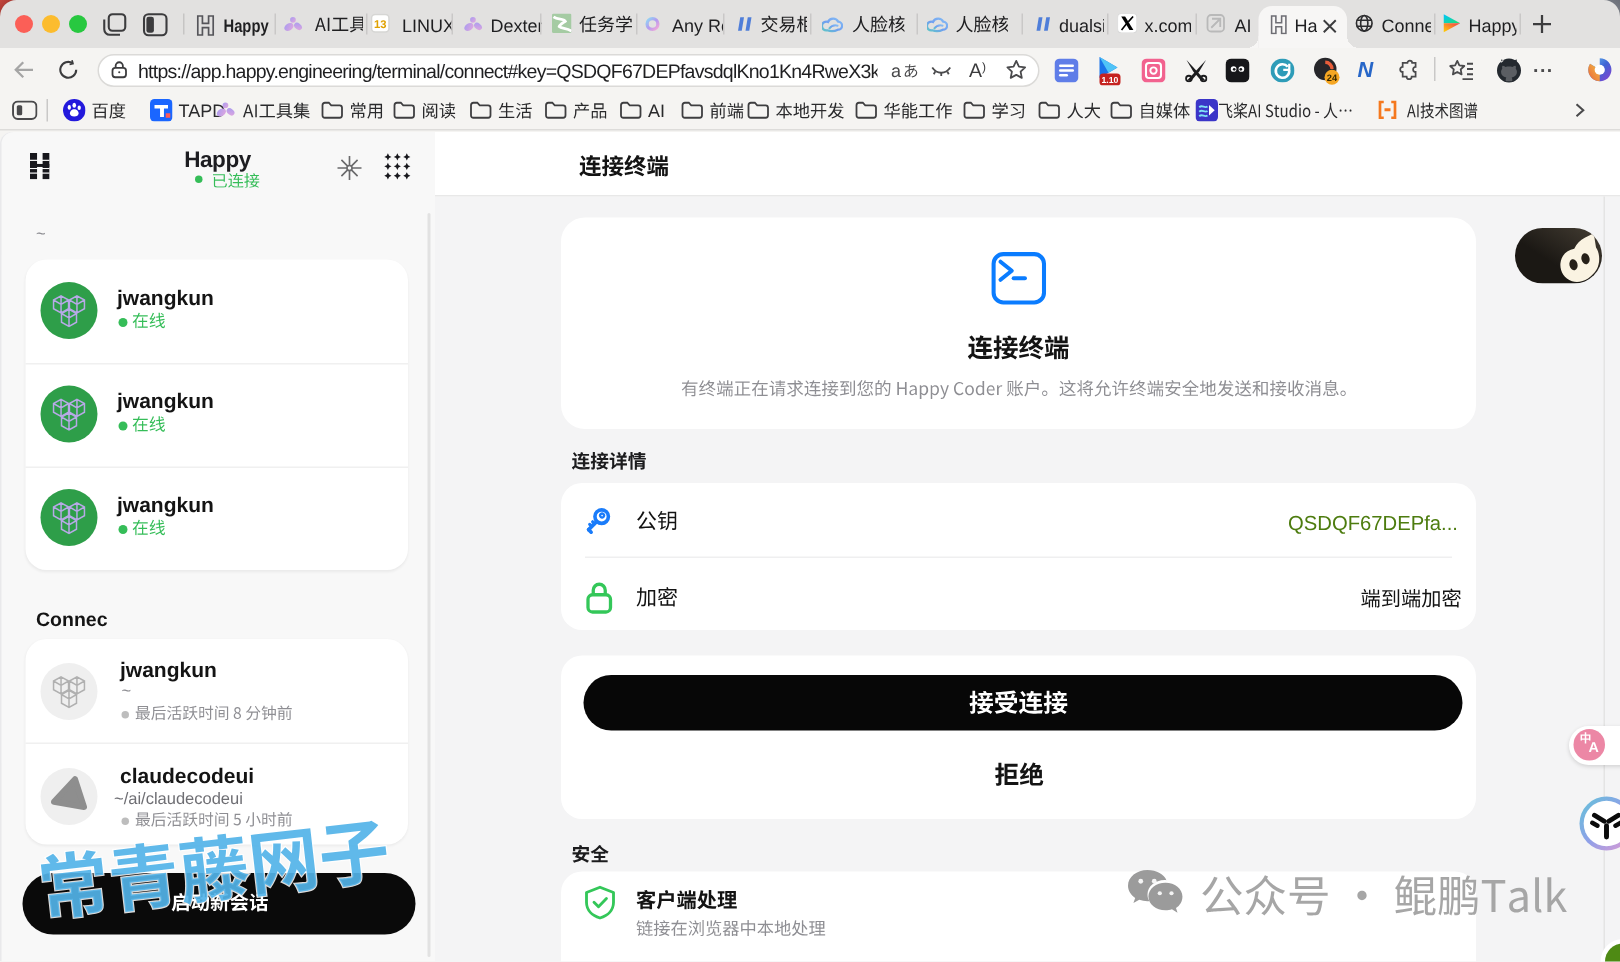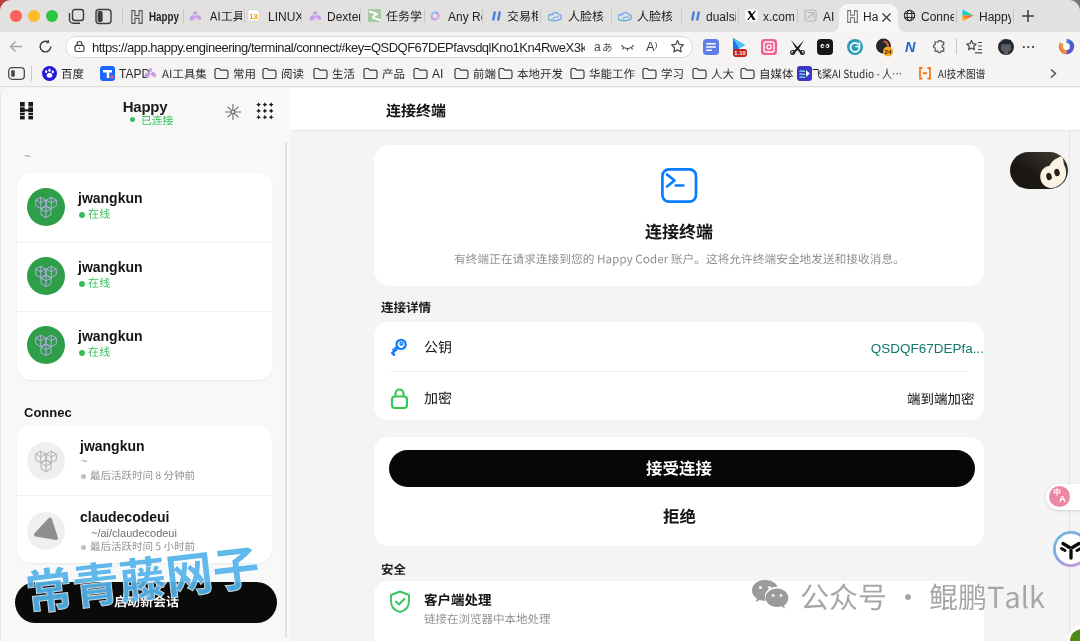--- a/index.html
+++ b/index.html
@@ -475,21 +475,21 @@
       <path d="M10.6 11.5H3.1" stroke-width="2.4"></path>
       <path d="M6.1 11.5V9.5M8.7 11.5V9.7" stroke-width="2.1"></path>
       <path d="M3.1 11.5V13.9" stroke-width="2.4"></path>
     </g>
   </svg>
 <div class="abs" style="left:424px;top:340px;">
     <svg style="display:block;" width="28.0" height="14.0" viewBox="0 -12.3 28.0 14.0">
       <path fill="#141414" d="M4.5 -11.4C3.7 -9.3 2.3 -7.2 0.7 -6C1 -5.8 1.5 -5.4 1.7 -5.2C3.2 -6.6 4.7 -8.8 5.7 -11ZM9.3 -11.5 8.3 -11C9.4 -8.9 11.1 -6.6 12.6 -5.2C12.8 -5.5 13.2 -5.9 13.5 -6.1C12 -7.3 10.2 -9.5 9.3 -11.5ZM2.3 0.2C2.8 0 3.5 -0.1 10.9 -0.5C11.3 0 11.6 0.6 11.9 1L12.9 0.5C12.2 -0.8 10.8 -2.8 9.5 -4.3L8.6 -3.8C9.1 -3.1 9.7 -2.3 10.3 -1.5L3.7 -1.1C5.1 -2.8 6.5 -4.9 7.7 -7L6.5 -7.5C5.4 -5.2 3.7 -2.7 3.1 -2.1C2.6 -1.4 2.2 -1 1.8 -0.9C2 -0.6 2.2 -0 2.3 0.2Z M25.8 -6.8V-4.4H22.2L22.2 -5.2V-6.8ZM25.8 -7.8H22.2V-10.1H25.8ZM21.2 -11.1V-5.2C21.2 -3.3 21.1 -1 19.5 0.6C19.7 0.7 20.2 1 20.4 1.2C21.6 -0.1 22 -1.8 22.2 -3.5H25.8V-0.4C25.8 -0.1 25.7 -0.1 25.5 -0.1C25.3 -0.1 24.6 -0.1 23.9 -0.1C24 0.2 24.2 0.7 24.2 1C25.3 1 25.9 0.9 26.3 0.8C26.7 0.6 26.8 0.3 26.8 -0.3V-11.1ZM16.6 -11.7C16.2 -10.4 15.4 -9.2 14.5 -8.4C14.7 -8.1 14.9 -7.6 15 -7.4C15.5 -7.9 16 -8.5 16.4 -9.2H20.2V-10.2H17C17.2 -10.6 17.4 -11 17.6 -11.5ZM14.8 -4.8V-3.9H16.8V-1C16.8 -0.4 16.4 -0.2 16.1 -0C16.3 0.2 16.5 0.7 16.5 1C16.8 0.8 17.2 0.5 19.9 -0.9C19.8 -1.1 19.8 -1.5 19.7 -1.8L17.8 -0.8V-3.9H20.1V-4.8H17.8V-6.7H19.9V-7.7H15.5V-6.7H16.8V-4.8Z"></path>
     </svg>
   </div>
-<div class="abs" style="right:96px;top:341px;font-size:13.5px;color:#0f766e;">QSDQF67DEPfa...</div>
+<div class="abs" style="right:108px;top:341px;font-size:13.5px;color:#4d7c0f;">QSDQF67DEPfa...</div>
 <svg class="abs" style="left:389px;top:387px" width="21" height="23" viewBox="0 0 21 23" fill="none" stroke="#34c759" stroke-width="2.2">
     <rect x="3" y="9.5" width="15" height="11.5" rx="3"></rect>
     <path d="M6.5 9.5V6.5a4 4 0 0 1 8 0V9.5"></path>
   </svg>
 <div class="abs" style="left:424px;top:391px;">
     <svg style="display:block;" width="28.0" height="14.0" viewBox="0 -12.3 28.0 14.0">
       <path fill="#141414" d="M8 -10V0.9H9V-0.1H11.7V0.8H12.8V-10ZM9 -1.1V-9H11.7V-1.1ZM2.7 -11.6 2.7 -9.1H0.7V-8.1H2.7C2.6 -4.5 2.2 -1.4 0.4 0.4C0.7 0.6 1 0.9 1.2 1.1C3.1 -0.9 3.6 -4.3 3.7 -8.1H5.8C5.7 -2.7 5.6 -0.8 5.3 -0.4C5.2 -0.2 5 -0.1 4.8 -0.1C4.6 -0.1 4 -0.1 3.3 -0.2C3.5 0.1 3.6 0.5 3.6 0.9C4.3 0.9 4.9 0.9 5.3 0.9C5.7 0.8 6 0.7 6.2 0.3C6.7 -0.3 6.7 -2.3 6.9 -8.6C6.9 -8.7 6.9 -9.1 6.9 -9.1H3.7L3.8 -11.6Z M16.5 -7.7C16.2 -6.9 15.5 -5.9 14.7 -5.2L15.5 -4.7C16.3 -5.4 17 -6.5 17.4 -7.4ZM18.9 -8.8C19.8 -8.4 20.8 -7.7 21.3 -7.3L21.9 -7.9C21.4 -8.4 20.3 -9 19.5 -9.4ZM24.2 -7.2C25.1 -6.4 26.1 -5.3 26.6 -4.5L27.4 -5.1C26.9 -5.9 25.9 -6.9 25 -7.7ZM23.6 -8.9C22.6 -7.6 21 -6.5 19.2 -5.7V-8H18.2V-5.3V-5.2C17.1 -4.7 15.8 -4.3 14.5 -4C14.7 -3.8 15 -3.4 15.2 -3.1C16.3 -3.5 17.4 -3.9 18.5 -4.3C18.8 -4 19.2 -3.9 20.1 -3.9C20.4 -3.9 22.8 -3.9 23.1 -3.9C24.3 -3.9 24.6 -4.4 24.8 -6C24.5 -6.1 24.1 -6.2 23.9 -6.4C23.8 -5 23.7 -4.8 23 -4.8C22.5 -4.8 20.5 -4.8 20.2 -4.8L19.6 -4.8C21.6 -5.8 23.3 -7 24.5 -8.5ZM16.3 -2.7V0.5H24.8V1.1H25.8V-2.9H24.8V-0.5H21.5V-3.5H20.4V-0.5H17.3V-2.7ZM20.2 -11.7C20.3 -11.4 20.5 -10.9 20.5 -10.6H15.1V-7.8H16.1V-9.6H25.9V-7.8H27V-10.6H21.6C21.5 -11 21.4 -11.5 21.2 -11.9Z"></path>
     </svg>
   </div>
 <svg class="abs" style="left:906.5px;top:392px" width="67.5" height="16" viewBox="0 -11.9 67.5 16">
@@ -644,21 +644,21 @@
     <svg style="display:block;" width="105.0" height="10.5" viewBox="0 -9.2 105.0 10.5">
       <path fill="#8e8e93" d="M2.6 -6.7H7.9V-5.9H2.6ZM2.6 -7.9H7.9V-7.2H2.6ZM1.8 -8.5V-5.4H8.7V-8.5ZM4.2 -4.1V-3.4H2.2V-4.1ZM0.5 -0.5 0.6 0.3 4.2 -0.2V0.8H4.9V-0.3L5.5 -0.3V-1L4.9 -0.9V-4.1H10V-4.8H0.5V-4.1H1.5V-0.5ZM5.3 -3.5V-2.8H6L5.7 -2.8C6.1 -2 6.5 -1.3 7 -0.7C6.5 -0.3 5.8 0 5.2 0.2C5.3 0.4 5.5 0.6 5.6 0.8C6.3 0.6 7 0.2 7.6 -0.3C8.1 0.2 8.9 0.6 9.6 0.8C9.8 0.6 10 0.3 10.1 0.2C9.4 0 8.7 -0.3 8.1 -0.7C8.8 -1.4 9.3 -2.3 9.7 -3.3L9.2 -3.5L9.1 -3.5ZM6.4 -2.8H8.7C8.5 -2.2 8.1 -1.6 7.6 -1.2C7.1 -1.6 6.7 -2.2 6.4 -2.8ZM4.2 -2.8V-2.1H2.2V-2.8ZM4.2 -1.5V-0.8L2.2 -0.6V-1.5Z M12.1 -7.9V-5.2C12.1 -3.5 12 -1.3 10.8 0.3C11 0.4 11.4 0.7 11.5 0.9C12.7 -0.9 12.9 -3.4 12.9 -5.2H20.5V-5.9H12.9V-7.2C15.3 -7.4 18 -7.7 19.8 -8.1L19.1 -8.7C17.5 -8.3 14.6 -8 12.1 -7.9ZM13.8 -3.7V0.9H14.6V0.3H18.9V0.8H19.8V-3.7ZM14.6 -0.4V-2.9H18.9V-0.4Z M22 -8.1C22.6 -7.8 23.5 -7.3 23.9 -7L24.4 -7.6C23.9 -7.9 23 -8.4 22.4 -8.7ZM21.4 -5.2C22.1 -4.9 23 -4.4 23.4 -4.1L23.8 -4.7C23.4 -5 22.5 -5.5 21.9 -5.8ZM21.7 0.2 22.4 0.7C23 -0.3 23.7 -1.6 24.3 -2.7L23.7 -3.2C23.1 -2 22.2 -0.6 21.7 0.2ZM24.4 -5.7V-5H27.4V-3.2H25.1V0.8H25.9V0.4H29.6V0.8H30.4V-3.2H28.1V-5H31V-5.7H28.1V-7.6C29.1 -7.7 29.9 -7.9 30.6 -8.2L30 -8.8C28.8 -8.4 26.7 -8 24.9 -7.8C24.9 -7.7 25 -7.4 25.1 -7.2C25.8 -7.2 26.6 -7.3 27.4 -7.5V-5.7ZM25.9 -0.3V-2.5H29.6V-0.3Z M33.1 -7.7H34.9V-5.8H33.1ZM40.6 -8.7C39.6 -8.3 37.8 -8 36.2 -7.7C36.3 -7.6 36.4 -7.3 36.4 -7.1C37 -7.2 37.7 -7.3 38.3 -7.4V-5.3V-5H36.1V-4.2H38.3C38.2 -2.7 37.7 -1 35.5 0.3C35.7 0.5 36 0.7 36.1 0.9C37.8 -0.2 38.5 -1.5 38.8 -2.8C39.3 -1.2 40 0.1 41.2 0.9C41.3 0.7 41.5 0.3 41.7 0.2C40.3 -0.5 39.6 -2.2 39.2 -4.2H41.5V-5H39.1V-5.2V-7.5C39.9 -7.7 40.6 -7.9 41.1 -8.1ZM31.9 -0.4 32.1 0.4C33.1 0.1 34.5 -0.3 35.8 -0.7L35.7 -1.4L34.4 -1V-3H35.7V-3.6H34.4V-5.2H35.6V-8.4H32.4V-5.2H33.7V-0.9L33 -0.7V-4.1H32.4V-0.5Z M47 -4.7C47.5 -3.9 48.2 -2.8 48.6 -2.2L49.3 -2.6C48.9 -3.2 48.2 -4.3 47.6 -5.1ZM45.4 -4.2V-1.8H43.6V-4.2ZM45.4 -4.9H43.6V-7.2H45.4ZM42.9 -7.9V-0.3H43.6V-1.1H46.1V-7.9ZM50 -8.8V-6.7H46.6V-5.9H50V-0.3C50 -0.1 49.9 -0.1 49.7 -0.1C49.5 -0 48.7 -0 47.9 -0.1C48 0.2 48.1 0.5 48.2 0.7C49.2 0.7 49.9 0.7 50.3 0.6C50.7 0.5 50.8 0.2 50.8 -0.3V-5.9H52.1V-6.7H50.8V-8.8Z M53.5 -6.5V0.8H54.3V-6.5ZM53.6 -8.3C54.1 -7.8 54.6 -7.2 54.9 -6.8L55.5 -7.2C55.3 -7.6 54.7 -8.2 54.2 -8.7ZM56.5 -3.1H59V-1.7H56.5ZM56.5 -5.2H59V-3.8H56.5ZM55.8 -5.8V-1H59.7V-5.8ZM56.2 -8.2V-7.5H61.3V-0.1C61.3 0 61.2 0.1 61.1 0.1C61 0.1 60.5 0.1 60.1 0.1C60.2 0.3 60.3 0.6 60.3 0.8C61 0.8 61.4 0.8 61.7 0.7C62 0.5 62.1 0.3 62.1 -0.1V-8.2Z M68.3 0.1C69.7 0.1 70.7 -0.7 70.7 -1.8C70.7 -2.9 70.1 -3.5 69.4 -3.9V-3.9C69.9 -4.3 70.4 -5 70.4 -5.8C70.4 -7 69.6 -7.8 68.3 -7.8C67.1 -7.8 66.2 -7 66.2 -5.9C66.2 -5.1 66.7 -4.5 67.2 -4.1V-4C66.5 -3.7 65.8 -2.9 65.8 -1.9C65.8 -0.7 66.9 0.1 68.3 0.1ZM68.8 -4.2C67.9 -4.5 67.1 -4.9 67.1 -5.9C67.1 -6.6 67.6 -7.1 68.3 -7.1C69.1 -7.1 69.6 -6.5 69.6 -5.7C69.6 -5.2 69.3 -4.6 68.8 -4.2ZM68.3 -0.6C67.4 -0.6 66.7 -1.2 66.7 -2C66.7 -2.7 67.1 -3.3 67.7 -3.7C68.8 -3.3 69.8 -2.9 69.8 -1.9C69.8 -1.1 69.2 -0.6 68.3 -0.6Z M80.6 -8.6 79.9 -8.3C80.6 -6.8 81.9 -5.1 83 -4.1C83.1 -4.3 83.4 -4.6 83.6 -4.8C82.5 -5.6 81.2 -7.2 80.6 -8.6ZM76.9 -8.6C76.3 -7 75.3 -5.5 74 -4.6C74.2 -4.5 74.5 -4.2 74.7 -4C74.9 -4.3 75.2 -4.5 75.5 -4.8V-4.1H77.5C77.3 -2.3 76.7 -0.6 74.2 0.2C74.4 0.4 74.6 0.7 74.7 0.9C77.4 -0.1 78.1 -2 78.4 -4.1H81.2C81.1 -1.4 80.9 -0.4 80.7 -0.1C80.6 -0 80.4 -0 80.2 -0C80 -0 79.3 -0 78.6 -0.1C78.8 0.1 78.9 0.5 78.9 0.7C79.6 0.7 80.2 0.8 80.6 0.7C80.9 0.7 81.2 0.6 81.4 0.4C81.8 -0.1 81.9 -1.2 82 -4.5C82.1 -4.6 82.1 -4.9 82.1 -4.9H75.5C76.4 -5.8 77.2 -7 77.8 -8.4Z M90.9 -5.8V-3.3H89.4V-5.8ZM91.7 -5.8H93.1V-3.3H91.7ZM90.9 -8.8V-6.6H88.7V-1.9H89.4V-2.6H90.9V0.9H91.7V-2.6H93.1V-2H93.9V-6.6H91.7V-8.8ZM85.9 -8.8C85.6 -7.8 85 -6.9 84.4 -6.2C84.5 -6.1 84.7 -5.7 84.8 -5.5C85.2 -5.9 85.5 -6.4 85.8 -6.9H88.4V-7.6H86.2C86.4 -7.9 86.5 -8.3 86.6 -8.6ZM84.7 -3.6V-2.9H86.2V-0.8C86.2 -0.3 85.8 0 85.6 0.2C85.8 0.3 86 0.6 86 0.8C86.2 0.6 86.5 0.4 88.5 -0.6C88.5 -0.8 88.4 -1.1 88.4 -1.3L86.9 -0.6V-2.9H88.4V-3.6H86.9V-5H88.2V-5.7H85.2V-5H86.2V-3.6Z M100.9 -5.4V-1.1H101.6V-5.4ZM103 -5.7V-0.1C103 0 103 0.1 102.8 0.1C102.6 0.1 102 0.1 101.4 0C101.5 0.3 101.6 0.6 101.7 0.8C102.5 0.8 103 0.8 103.3 0.7C103.7 0.5 103.8 0.3 103.8 -0.1V-5.7ZM102.1 -8.9C101.9 -8.4 101.5 -7.7 101.1 -7.2H98L98.5 -7.4C98.3 -7.8 97.8 -8.4 97.5 -8.8L96.7 -8.6C97.1 -8.1 97.5 -7.6 97.7 -7.2H95.1V-6.4H104.5V-7.2H102C102.3 -7.6 102.7 -8.1 103 -8.6ZM98.8 -3.2V-2.1H96.5V-3.2ZM98.8 -3.8H96.5V-4.8H98.8ZM95.7 -5.5V0.8H96.5V-1.5H98.8V-0.1C98.8 0.1 98.8 0.1 98.6 0.1C98.5 0.1 98 0.1 97.5 0.1C97.6 0.3 97.7 0.6 97.8 0.8C98.5 0.8 98.9 0.8 99.2 0.7C99.5 0.5 99.6 0.3 99.6 -0.1V-5.5Z"></path>
     </svg>
   </div>
 <div class="abs" style="left:17px;top:495px;width:255px;height:1px;background:#f0f0f0;"></div>
 <div class="abs" style="left:26.5px;top:512px;width:38px;height:38px;border-radius:50%;background:#efefef;"></div>
 <svg class="abs" style="left:26.5px;top:512px" width="38" height="38" viewBox="0 0 38 38">
     <path d="M9 22.5 23 7.5 29 26Z" fill="#8e8e8e" stroke="#8e8e8e" stroke-width="4" stroke-linejoin="round"></path>
   </svg>
 <div class="abs" style="left:80px;top:509px;font-size:14px;font-weight:bold;color:#141414;">claudecodeui</div>
-<div class="abs" style="left:91px;top:527px;font-size:11px;color:#6e6e73;">~/ai/claudecodeui</div>
+<div class="abs" style="left:76px;top:527px;font-size:11px;color:#6e6e73;">~/ai/claudecodeui</div>
 <div class="abs" style="left:81px;top:545px;width:5px;height:5px;border-radius:50%;background:#bdbdbd;"></div>
 <div class="abs" style="left:90px;top:541px;">
     <svg style="display:block;" width="105.0" height="10.5" viewBox="0 -9.2 105.0 10.5">
       <path fill="#8e8e93" d="M2.6 -6.7H7.9V-5.9H2.6ZM2.6 -7.9H7.9V-7.2H2.6ZM1.8 -8.5V-5.4H8.7V-8.5ZM4.2 -4.1V-3.4H2.2V-4.1ZM0.5 -0.5 0.6 0.3 4.2 -0.2V0.8H4.9V-0.3L5.5 -0.3V-1L4.9 -0.9V-4.1H10V-4.8H0.5V-4.1H1.5V-0.5ZM5.3 -3.5V-2.8H6L5.7 -2.8C6.1 -2 6.5 -1.3 7 -0.7C6.5 -0.3 5.8 0 5.2 0.2C5.3 0.4 5.5 0.6 5.6 0.8C6.3 0.6 7 0.2 7.6 -0.3C8.1 0.2 8.9 0.6 9.6 0.8C9.8 0.6 10 0.3 10.1 0.2C9.4 0 8.7 -0.3 8.1 -0.7C8.8 -1.4 9.3 -2.3 9.7 -3.3L9.2 -3.5L9.1 -3.5ZM6.4 -2.8H8.7C8.5 -2.2 8.1 -1.6 7.6 -1.2C7.1 -1.6 6.7 -2.2 6.4 -2.8ZM4.2 -2.8V-2.1H2.2V-2.8ZM4.2 -1.5V-0.8L2.2 -0.6V-1.5Z M12.1 -7.9V-5.2C12.1 -3.5 12 -1.3 10.8 0.3C11 0.4 11.4 0.7 11.5 0.9C12.7 -0.9 12.9 -3.4 12.9 -5.2H20.5V-5.9H12.9V-7.2C15.3 -7.4 18 -7.7 19.8 -8.1L19.1 -8.7C17.5 -8.3 14.6 -8 12.1 -7.9ZM13.8 -3.7V0.9H14.6V0.3H18.9V0.8H19.8V-3.7ZM14.6 -0.4V-2.9H18.9V-0.4Z M22 -8.1C22.6 -7.8 23.5 -7.3 23.9 -7L24.4 -7.6C23.9 -7.9 23 -8.4 22.4 -8.7ZM21.4 -5.2C22.1 -4.9 23 -4.4 23.4 -4.1L23.8 -4.7C23.4 -5 22.5 -5.5 21.9 -5.8ZM21.7 0.2 22.4 0.7C23 -0.3 23.7 -1.6 24.3 -2.7L23.7 -3.2C23.1 -2 22.2 -0.6 21.7 0.2ZM24.4 -5.7V-5H27.4V-3.2H25.1V0.8H25.9V0.4H29.6V0.8H30.4V-3.2H28.1V-5H31V-5.7H28.1V-7.6C29.1 -7.7 29.9 -7.9 30.6 -8.2L30 -8.8C28.8 -8.4 26.7 -8 24.9 -7.8C24.9 -7.7 25 -7.4 25.1 -7.2C25.8 -7.2 26.6 -7.3 27.4 -7.5V-5.7ZM25.9 -0.3V-2.5H29.6V-0.3Z M33.1 -7.7H34.9V-5.8H33.1ZM40.6 -8.7C39.6 -8.3 37.8 -8 36.2 -7.7C36.3 -7.6 36.4 -7.3 36.4 -7.1C37 -7.2 37.7 -7.3 38.3 -7.4V-5.3V-5H36.1V-4.2H38.3C38.2 -2.7 37.7 -1 35.5 0.3C35.7 0.5 36 0.7 36.1 0.9C37.8 -0.2 38.5 -1.5 38.8 -2.8C39.3 -1.2 40 0.1 41.2 0.9C41.3 0.7 41.5 0.3 41.7 0.2C40.3 -0.5 39.6 -2.2 39.2 -4.2H41.5V-5H39.1V-5.2V-7.5C39.9 -7.7 40.6 -7.9 41.1 -8.1ZM31.9 -0.4 32.1 0.4C33.1 0.1 34.5 -0.3 35.8 -0.7L35.7 -1.4L34.4 -1V-3H35.7V-3.6H34.4V-5.2H35.6V-8.4H32.4V-5.2H33.7V-0.9L33 -0.7V-4.1H32.4V-0.5Z M47 -4.7C47.5 -3.9 48.2 -2.8 48.6 -2.2L49.3 -2.6C48.9 -3.2 48.2 -4.3 47.6 -5.1ZM45.4 -4.2V-1.8H43.6V-4.2ZM45.4 -4.9H43.6V-7.2H45.4ZM42.9 -7.9V-0.3H43.6V-1.1H46.1V-7.9ZM50 -8.8V-6.7H46.6V-5.9H50V-0.3C50 -0.1 49.9 -0.1 49.7 -0.1C49.5 -0 48.7 -0 47.9 -0.1C48 0.2 48.1 0.5 48.2 0.7C49.2 0.7 49.9 0.7 50.3 0.6C50.7 0.5 50.8 0.2 50.8 -0.3V-5.9H52.1V-6.7H50.8V-8.8Z M53.5 -6.5V0.8H54.3V-6.5ZM53.6 -8.3C54.1 -7.8 54.6 -7.2 54.9 -6.8L55.5 -7.2C55.3 -7.6 54.7 -8.2 54.2 -8.7ZM56.5 -3.1H59V-1.7H56.5ZM56.5 -5.2H59V-3.8H56.5ZM55.8 -5.8V-1H59.7V-5.8ZM56.2 -8.2V-7.5H61.3V-0.1C61.3 0 61.2 0.1 61.1 0.1C61 0.1 60.5 0.1 60.1 0.1C60.2 0.3 60.3 0.6 60.3 0.8C61 0.8 61.4 0.8 61.7 0.7C62 0.5 62.1 0.3 62.1 -0.1V-8.2Z M68.1 0.1C69.4 0.1 70.6 -0.8 70.6 -2.5C70.6 -4.2 69.6 -5 68.3 -5C67.8 -5 67.5 -4.8 67.1 -4.7L67.3 -6.9H70.2V-7.7H66.5L66.3 -4.1L66.8 -3.8C67.2 -4.1 67.5 -4.2 68.1 -4.2C69 -4.2 69.6 -3.6 69.6 -2.5C69.6 -1.4 68.9 -0.7 68 -0.7C67.1 -0.7 66.5 -1.1 66.1 -1.5L65.6 -0.9C66.2 -0.4 66.9 0.1 68.1 0.1Z M78.4 -8.7V-0.3C78.4 -0 78.3 0 78.1 0C77.9 0 77.1 0.1 76.4 0C76.5 0.2 76.6 0.6 76.7 0.8C77.7 0.9 78.3 0.8 78.7 0.7C79.1 0.6 79.3 0.3 79.3 -0.3V-8.7ZM80.9 -6C81.8 -4.5 82.7 -2.5 82.9 -1.3L83.8 -1.6C83.5 -2.9 82.6 -4.8 81.7 -6.3ZM75.7 -6.2C75.4 -4.8 74.8 -3 73.9 -1.9C74.1 -1.8 74.4 -1.6 74.6 -1.4C75.6 -2.6 76.2 -4.5 76.5 -6.1Z M89 -4.7C89.6 -3.9 90.3 -2.8 90.6 -2.2L91.3 -2.6C91 -3.2 90.2 -4.3 89.7 -5.1ZM87.4 -4.2V-1.8H85.6V-4.2ZM87.4 -4.9H85.6V-7.2H87.4ZM84.9 -7.9V-0.3H85.6V-1.1H88.2V-7.9ZM92.1 -8.8V-6.7H88.7V-5.9H92.1V-0.3C92.1 -0.1 92 -0.1 91.8 -0.1C91.5 -0 90.8 -0 89.9 -0.1C90 0.2 90.2 0.5 90.2 0.7C91.3 0.7 91.9 0.7 92.3 0.6C92.7 0.5 92.9 0.2 92.9 -0.3V-5.9H94.1V-6.7H92.9V-8.8Z M100.9 -5.4V-1.1H101.6V-5.4ZM103 -5.7V-0.1C103 0 103 0.1 102.8 0.1C102.6 0.1 102 0.1 101.4 0C101.5 0.3 101.6 0.6 101.7 0.8C102.5 0.8 103 0.8 103.3 0.7C103.7 0.5 103.8 0.3 103.8 -0.1V-5.7ZM102.1 -8.9C101.9 -8.4 101.5 -7.7 101.1 -7.2H98L98.5 -7.4C98.3 -7.8 97.8 -8.4 97.5 -8.8L96.7 -8.6C97.1 -8.1 97.5 -7.6 97.7 -7.2H95.1V-6.4H104.5V-7.2H102C102.3 -7.6 102.7 -8.1 103 -8.6ZM98.8 -3.2V-2.1H96.5V-3.2ZM98.8 -3.8H96.5V-4.8H98.8ZM95.7 -5.5V0.8H96.5V-1.5H98.8V-0.1C98.8 0.1 98.8 0.1 98.6 0.1C98.5 0.1 98 0.1 97.5 0.1C97.6 0.3 97.7 0.6 97.8 0.8C98.5 0.8 98.9 0.8 99.2 0.7C99.5 0.5 99.6 0.3 99.6 -0.1V-5.5Z"></path>
     </svg>
   </div>
 <div class="abs" style="left:15px;top:582px;width:262px;height:41px;background:#0a0a0a;border-radius:21px;"></div>
 <div class="abs" style="left:114px;top:595px;">
     <svg style="display:block;" width="65.0" height="13.0" viewBox="0 -11.4 65.0 13.0">
       <path fill="#ffffff" d="M3.8 -4.2V1.1H5.3V0.4H10.3V1.1H11.9V-4.2ZM5.3 -1V-2.8H10.3V-1ZM5.4 -10.7C5.6 -10.3 5.8 -9.7 6 -9.3H1.9V-5.9C1.9 -4.1 1.8 -1.6 0.4 0.1C0.7 0.3 1.4 0.9 1.7 1.2C3.1 -0.5 3.4 -3.1 3.5 -5.1H11.6V-9.3H7.8C7.6 -9.8 7.3 -10.5 7 -11.1ZM3.5 -7.8H10V-6.6H3.5Z M14.1 -10V-8.7H19.2V-10ZM14.2 -0.3 14.2 -0.3V-0.2C14.6 -0.5 15.1 -0.7 18.4 -1.5L18.5 -0.9L19.7 -1.3C19.5 -0.8 19.1 -0.4 18.8 -0C19.1 0.2 19.7 0.8 19.9 1.1C21.8 -0.7 22.3 -3.4 22.5 -6.7H23.8C23.7 -2.6 23.6 -1.1 23.3 -0.7C23.2 -0.5 23 -0.5 22.8 -0.5C22.5 -0.5 22 -0.5 21.4 -0.5C21.6 -0.1 21.8 0.5 21.8 1C22.5 1 23.2 1 23.6 0.9C24 0.9 24.3 0.7 24.7 0.3C25.1 -0.3 25.2 -2.2 25.4 -7.5C25.4 -7.7 25.4 -8.2 25.4 -8.2H22.5L22.6 -10.8H21L21 -8.2H19.6V-6.7H21C20.9 -4.7 20.6 -2.9 19.8 -1.4C19.6 -2.3 19.1 -3.7 18.6 -4.8L17.4 -4.4C17.6 -3.9 17.8 -3.4 18 -2.8L15.7 -2.3C16.2 -3.3 16.6 -4.5 16.8 -5.6H19.4V-7H13.6V-5.6H15.2C14.9 -4.2 14.5 -2.9 14.3 -2.5C14.1 -2 13.9 -1.7 13.7 -1.7C13.9 -1.3 14.1 -0.5 14.2 -0.3Z M27.5 -2.9C27.2 -2.2 26.8 -1.5 26.3 -1C26.6 -0.8 27.1 -0.4 27.4 -0.2C27.9 -0.8 28.4 -1.8 28.7 -2.6ZM30.6 -2.5C31 -1.9 31.4 -1.1 31.6 -0.5L32.7 -1.2C32.5 -0.7 32.3 -0.3 32.1 0.1C32.4 0.2 33 0.7 33.3 1C34.4 -0.6 34.6 -3.3 34.6 -5.2V-5.3H35.9V1.1H37.4V-5.3H38.6V-6.7H34.6V-8.8C35.9 -9 37.2 -9.4 38.3 -9.8L37.1 -10.9C36.1 -10.5 34.6 -10.1 33.1 -9.8V-5.2C33.1 -4 33.1 -2.5 32.7 -1.2C32.4 -1.7 32 -2.5 31.6 -3ZM28.6 -8.5H30.6C30.4 -8 30.2 -7.3 30 -6.9H28.5L29.1 -7C29 -7.4 28.9 -8 28.6 -8.5ZM28.5 -10.8C28.7 -10.5 28.8 -10.1 28.9 -9.8H26.7V-8.5H28.5L27.4 -8.2C27.6 -7.8 27.7 -7.3 27.8 -6.9H26.5V-5.6H29V-4.6H26.6V-3.3H29V-0.5C29 -0.4 28.9 -0.3 28.8 -0.3C28.7 -0.3 28.2 -0.3 27.8 -0.3C28 0 28.2 0.6 28.3 0.9C29 0.9 29.5 0.9 29.9 0.7C30.3 0.5 30.4 0.2 30.4 -0.5V-3.3H32.5V-4.6H30.4V-5.6H32.8V-6.9H31.4C31.6 -7.3 31.8 -7.8 32 -8.3L30.9 -8.5H32.6V-9.8H30.5C30.3 -10.2 30.1 -10.7 29.9 -11.1Z M41.1 0.9C41.7 0.7 42.6 0.7 49 0.2C49.3 0.5 49.5 0.9 49.7 1.2L51.1 0.3C50.5 -0.7 49.3 -2 48.2 -3L46.8 -2.4C47.2 -2 47.6 -1.6 48 -1.2L43.4 -0.9C44.1 -1.6 44.9 -2.3 45.5 -3.1H50.9V-4.6H40.1V-3.1H43.3C42.6 -2.2 41.9 -1.5 41.6 -1.3C41.2 -0.9 40.9 -0.7 40.5 -0.7C40.7 -0.2 41 0.6 41.1 0.9ZM45.4 -11.1C44.2 -9.4 41.8 -7.9 39.4 -6.9C39.7 -6.6 40.2 -5.9 40.5 -5.5C41.2 -5.8 41.8 -6.2 42.5 -6.6V-5.7H48.6V-6.7C49.2 -6.3 49.9 -5.9 50.6 -5.7C50.8 -6.1 51.4 -6.7 51.7 -7C49.8 -7.6 47.7 -8.8 46.4 -9.9L46.9 -10.4ZM43.4 -7.1C44.1 -7.7 44.9 -8.3 45.5 -8.9C46.2 -8.3 47 -7.7 47.8 -7.1Z M53 -9.9C53.7 -9.3 54.6 -8.4 55 -7.8L56.1 -8.9C55.6 -9.4 54.7 -10.3 54 -10.8ZM57.4 -3.8V1.2H58.9V0.7H62.3V1.1H64V-3.8H61.4V-5.7H64.6V-7.1H61.4V-9.2C62.3 -9.3 63.3 -9.5 64.1 -9.7L63 -11C61.5 -10.5 59 -10.2 56.7 -10C56.9 -9.7 57.1 -9.1 57.1 -8.7C58 -8.8 58.9 -8.9 59.8 -9V-7.1H56.6V-5.7H59.8V-3.8ZM58.9 -0.7V-2.4H62.3V-0.7ZM52.5 -7V-5.5H54V-1.7C54 -1.1 53.5 -0.5 53.2 -0.3C53.5 -0 54 0.6 54.1 0.9C54.3 0.6 54.8 0.2 57.1 -1.8C56.9 -2.1 56.7 -2.7 56.5 -3.1L55.4 -2.2V-7Z"></path>

